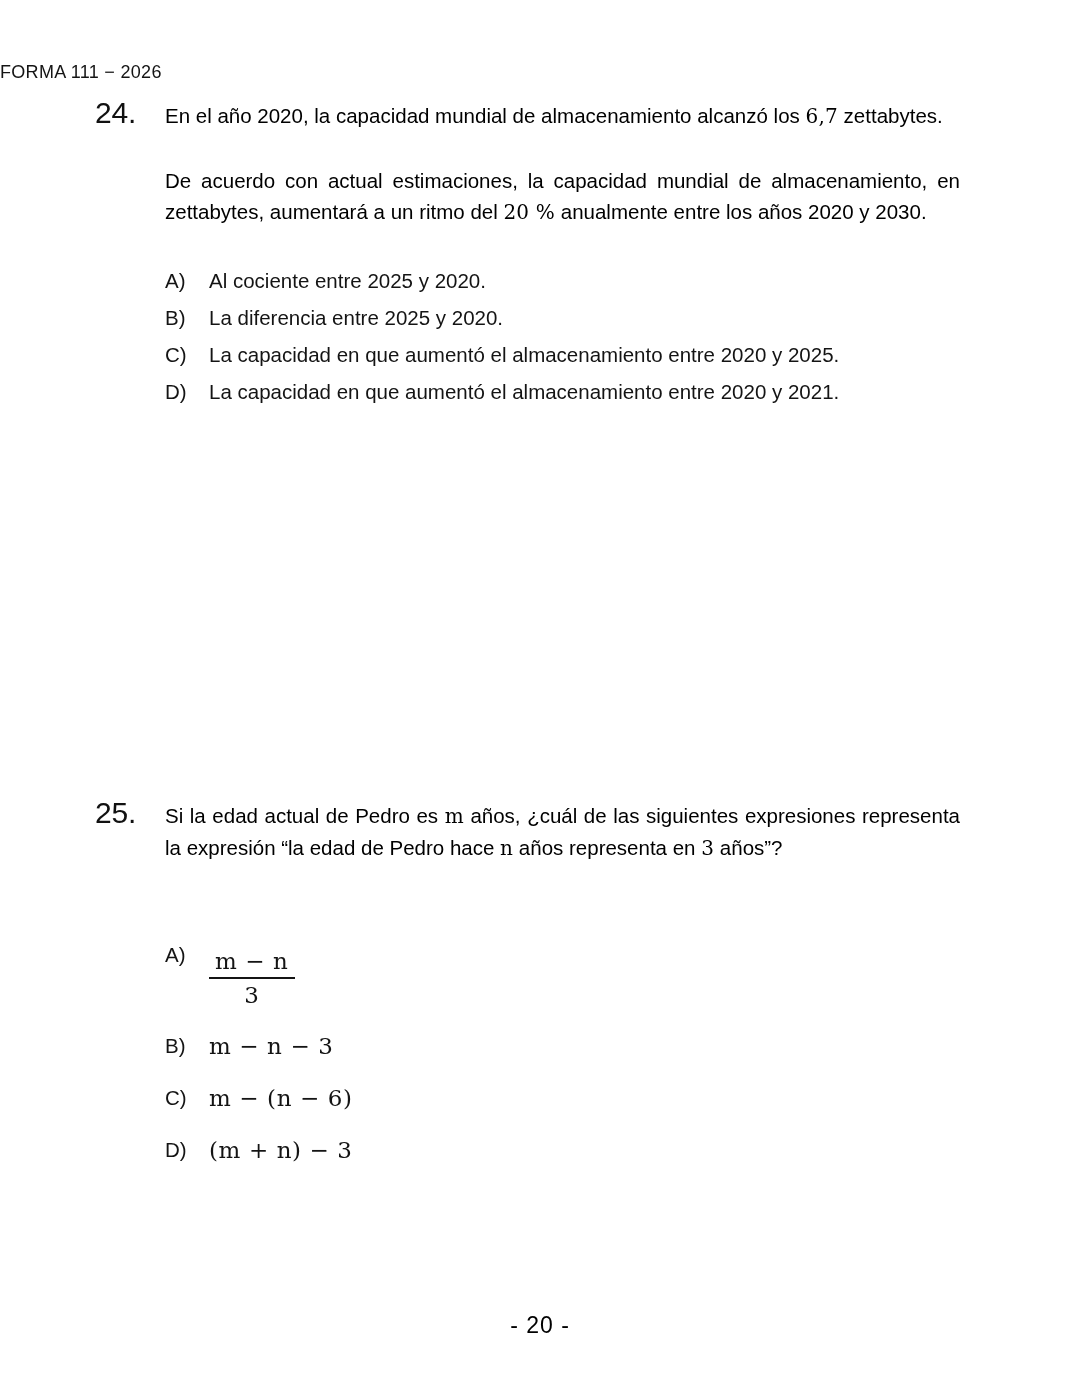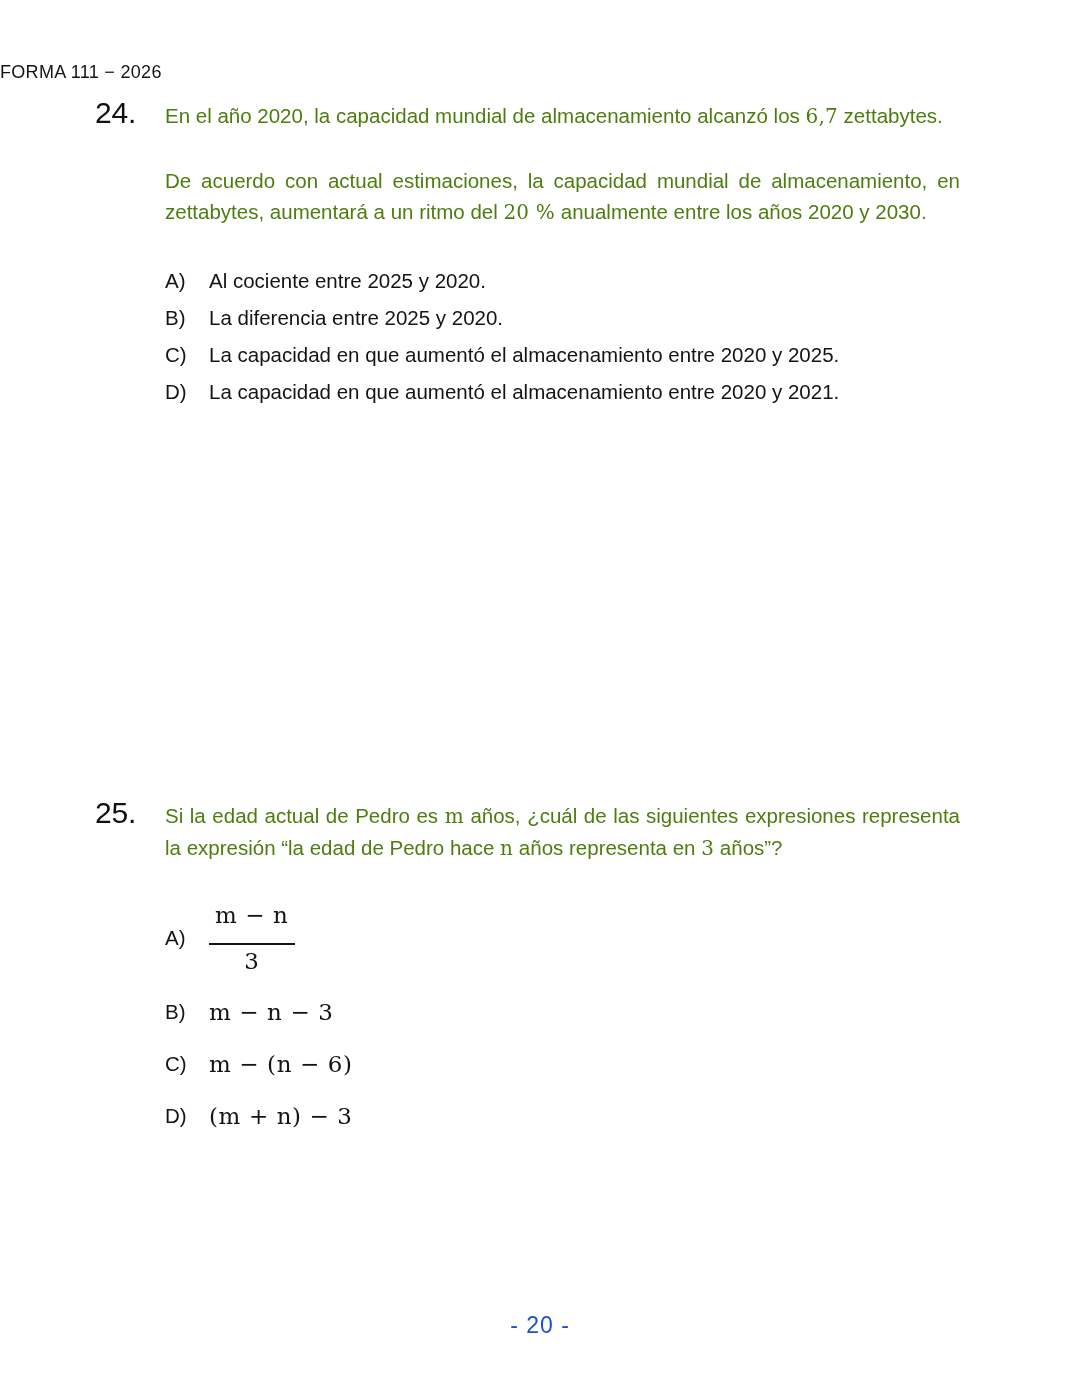--- a/index.html
+++ b/index.html
@@ -51,21 +51,21 @@
   .q-body {
     margin-left: 165px;
     width: 795px;
   }
 
   .para {
     font-size: 20.5px;
     line-height: 31px;
     text-align: justify;
     text-justify: inter-word;
-    color: #4d7c0f;
+    color: #000000;
     margin: 0;
   }
   .para.nojustify { text-align: left; }
   .para + .para { margin-top: 33px; }
 
   
   .m {
     font-family: "DejaVu Serif", "Liberation Serif", serif;
     font-size: 20px;
     letter-spacing: 0.2px;
@@ -112,38 +112,38 @@
   .frac {
     display: inline-flex;
     flex-direction: column;
     align-items: center;
     vertical-align: middle;
     font-family: "DejaVu Serif", "Liberation Serif", serif;
     font-size: 23px;
     line-height: 1.18;
     letter-spacing: 0.6px;
   }
-  .frac .num { padding: 0 6px 14px 6px; }
+  .frac .num { padding: 0 6px 2px 6px; margin-top: 46px; }
   .frac .bar {
     display: block;
     width: 100%;
     height: 1.6px;
     background: #141414;
   }
   .frac .den { padding: 3px 6px 0 6px; }
 
   
   .footer {
     position: absolute;
     bottom: 58px;
     left: 0;
     width: 1080px;
     text-align: center;
     font-size: 23px;
-    color: #1d4ed8;
+    color: #000000;
     letter-spacing: 1px;
   }
 </style>
 </head>
 <body>
 
 <div class="page">
 
   <div class="header">FORMA 111 −  2026</div>
 

